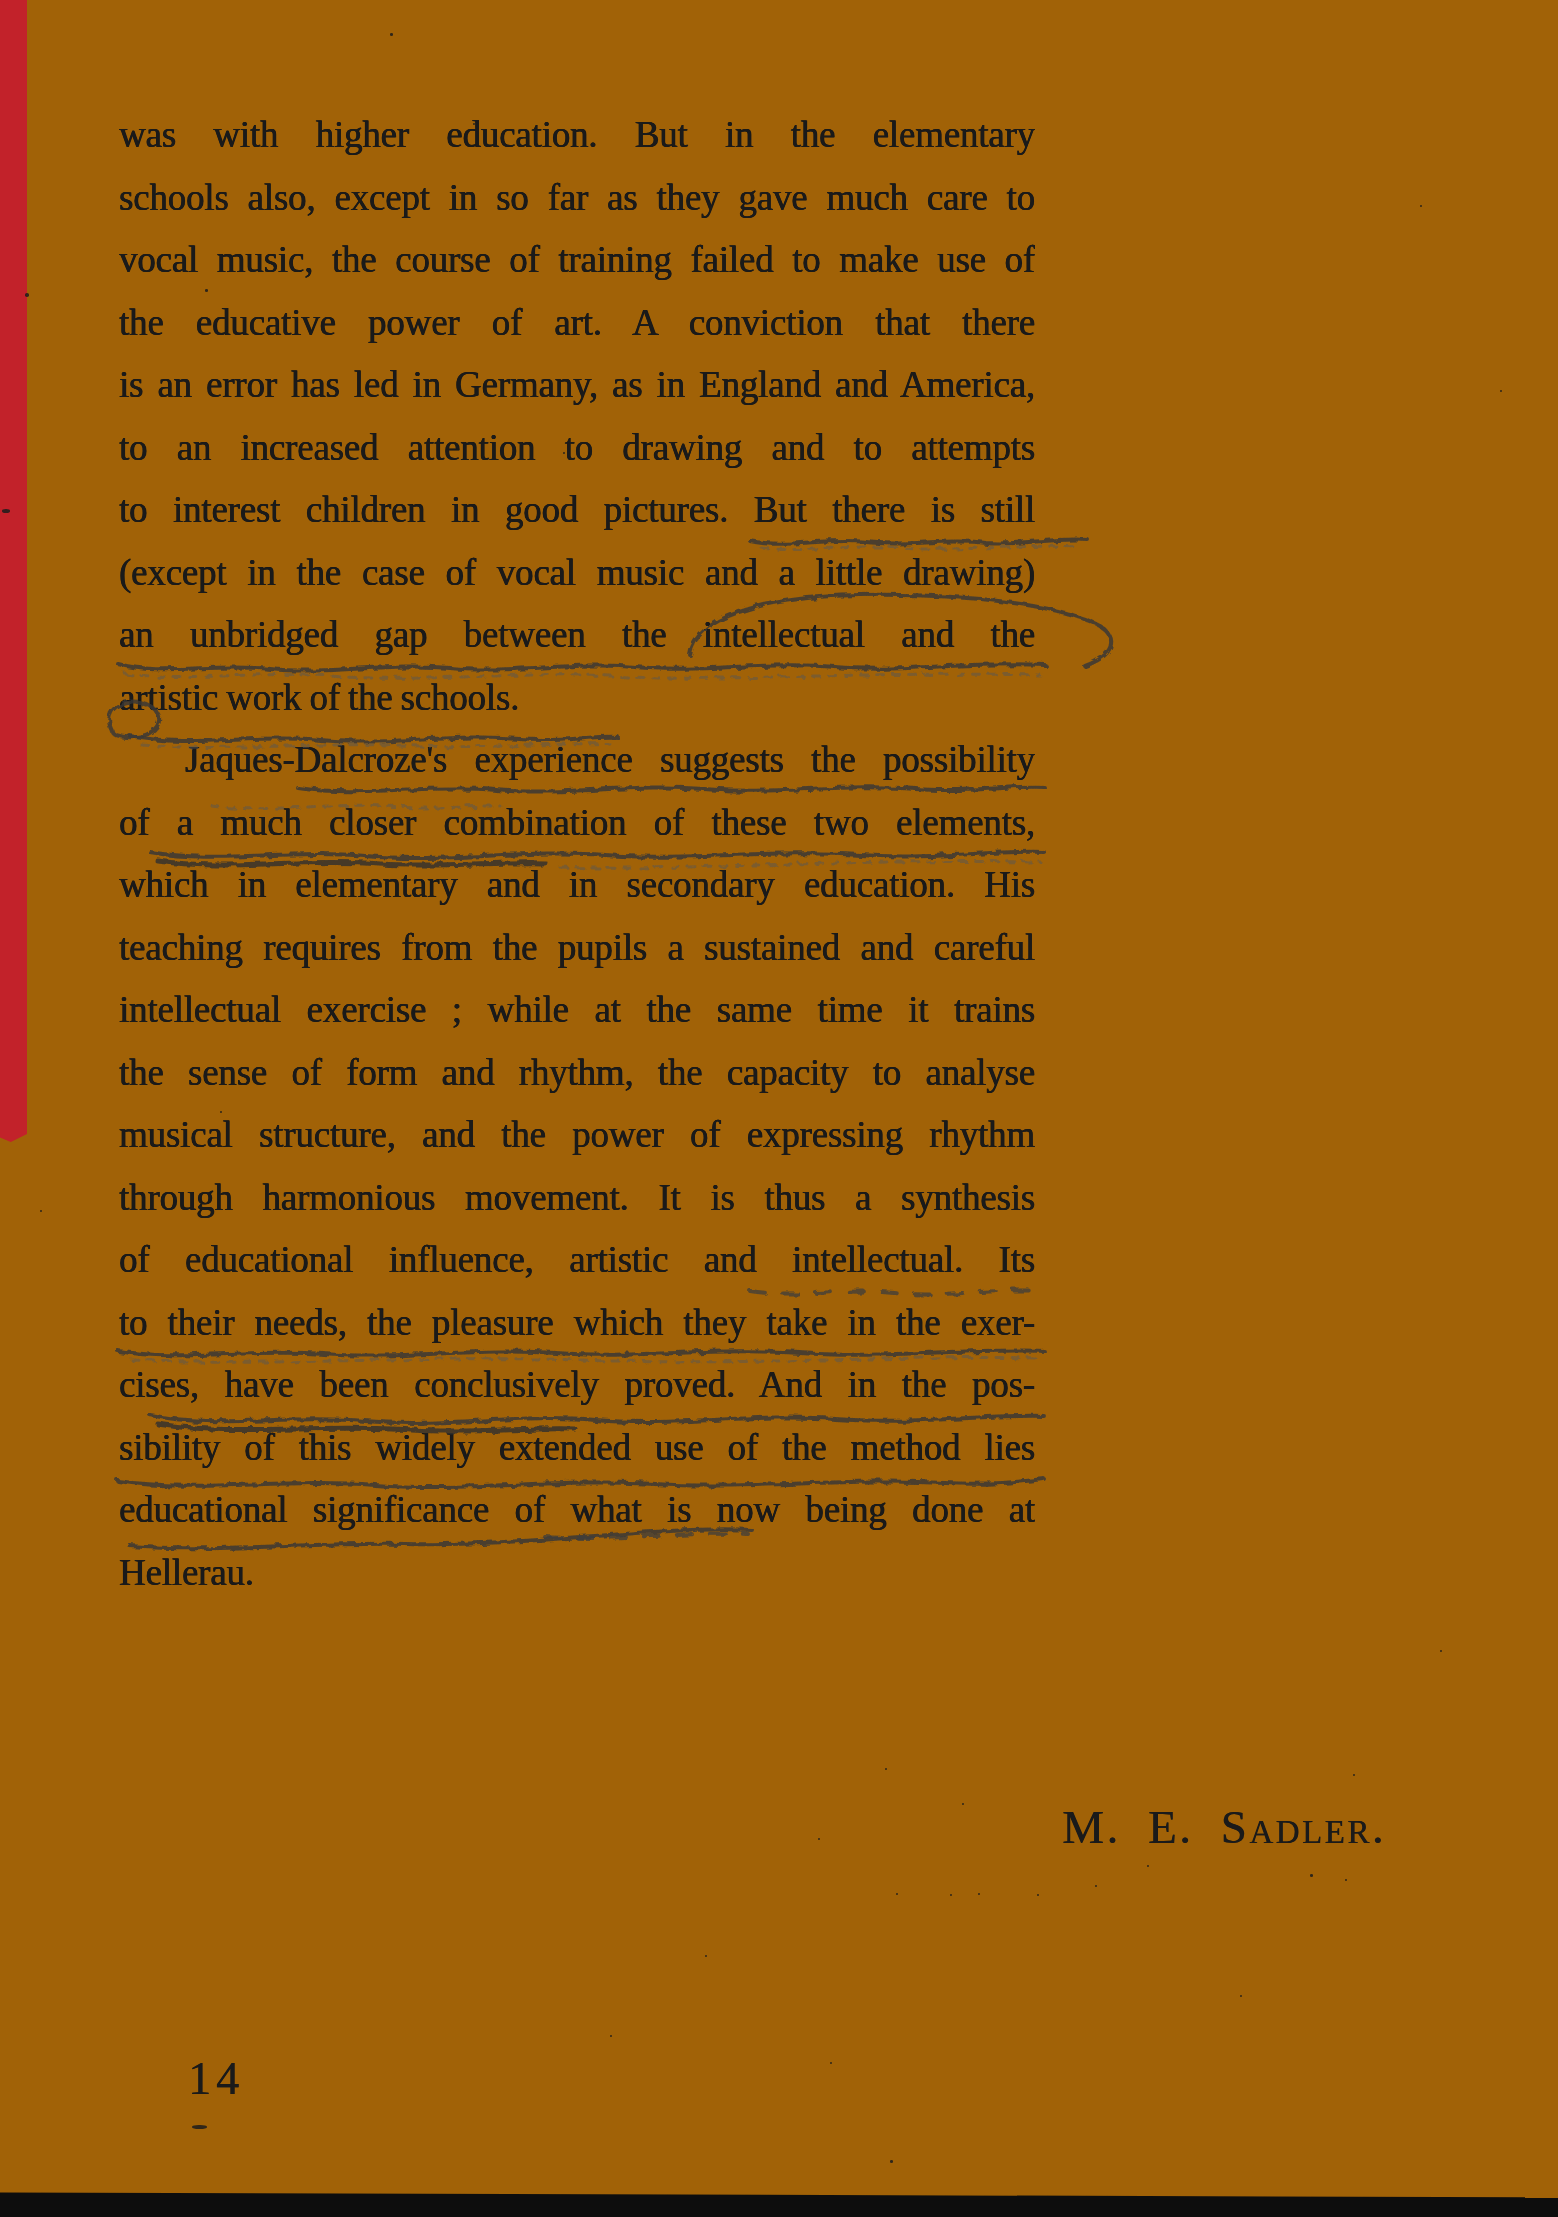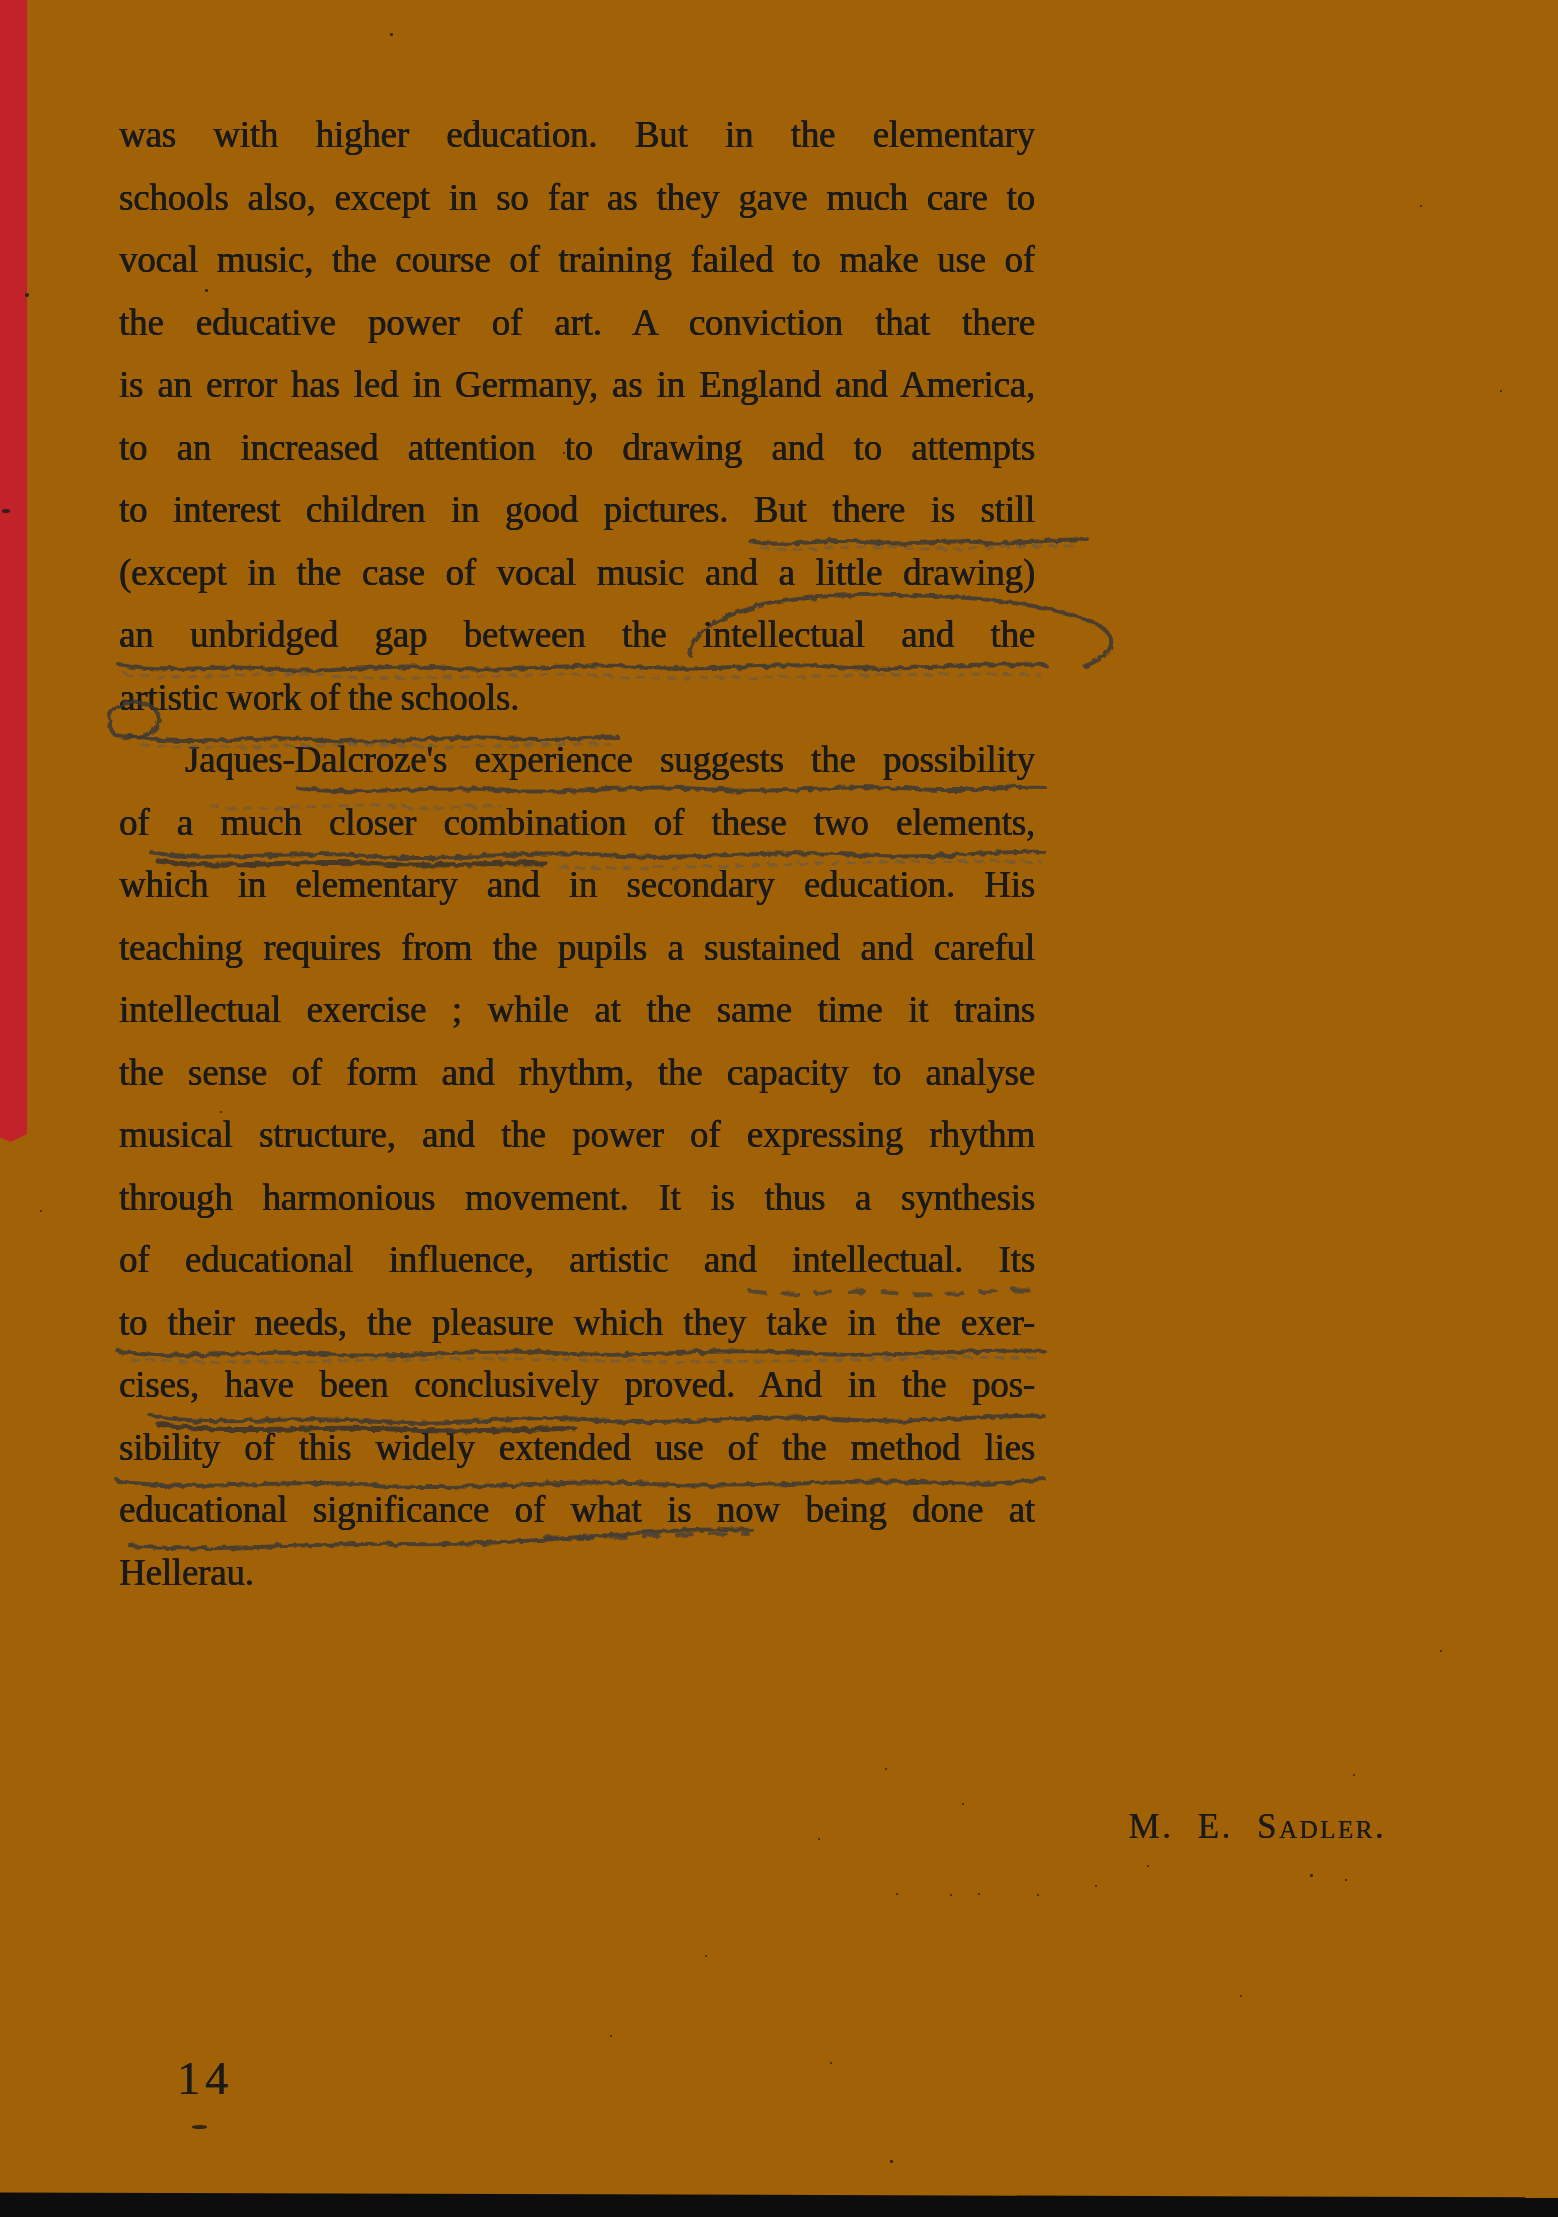--- a/index.html
+++ b/index.html
@@ -29,27 +29,27 @@
     height:62.5px;line-height:62.5px;
     text-align:justify;text-align-last:justify;text-justify:inter-word;
     word-spacing:-1px;letter-spacing:-0.2px;
     white-space:normal;overflow:hidden;hyphens:none;
     text-shadow:0.4px 0 0 currentColor,-0.25px 0 0 currentColor;
   }
   .line.left{text-align:right;text-align-last:left;}
   .line.indent{text-indent:66px;}
   .signature{
     position:absolute;top:1796px;right:172px;
-    font-size:35px;line-height:62.5px;
+    font-size:47px;line-height:62.5px;
     font-variant:small-caps;
     letter-spacing:2.5px;word-spacing:13px;
     text-shadow:0.4px 0 0 currentColor;
   }
   .page-number{
-    position:absolute;left:177px;top:2048px;
+    position:absolute;left:188px;top:2048px;
     font-size:46px;line-height:62px;letter-spacing:5px;
     text-shadow:0.4px 0 0 currentColor;
   }
   .pencil-layer{position:absolute;left:0;top:0;width:1558px;height:2217px;pointer-events:none;}
   .p-main{fill:none;stroke:#383838;stroke-width:4;stroke-linecap:round;opacity:.82;}
   .p-heavy{fill:none;stroke:#303030;stroke-width:5;stroke-linecap:round;opacity:.8;}
   .p-soft{fill:none;stroke:#575757;stroke-width:3;stroke-linecap:round;opacity:.5;stroke-dasharray:7 9;}
   .p-dot{fill:none;stroke:#3c3c3c;stroke-width:4;stroke-linecap:round;opacity:.75;stroke-dasharray:15 18;}
   .speck{position:absolute;background:#1c1c1c;border-radius:45%;}
 </style>

